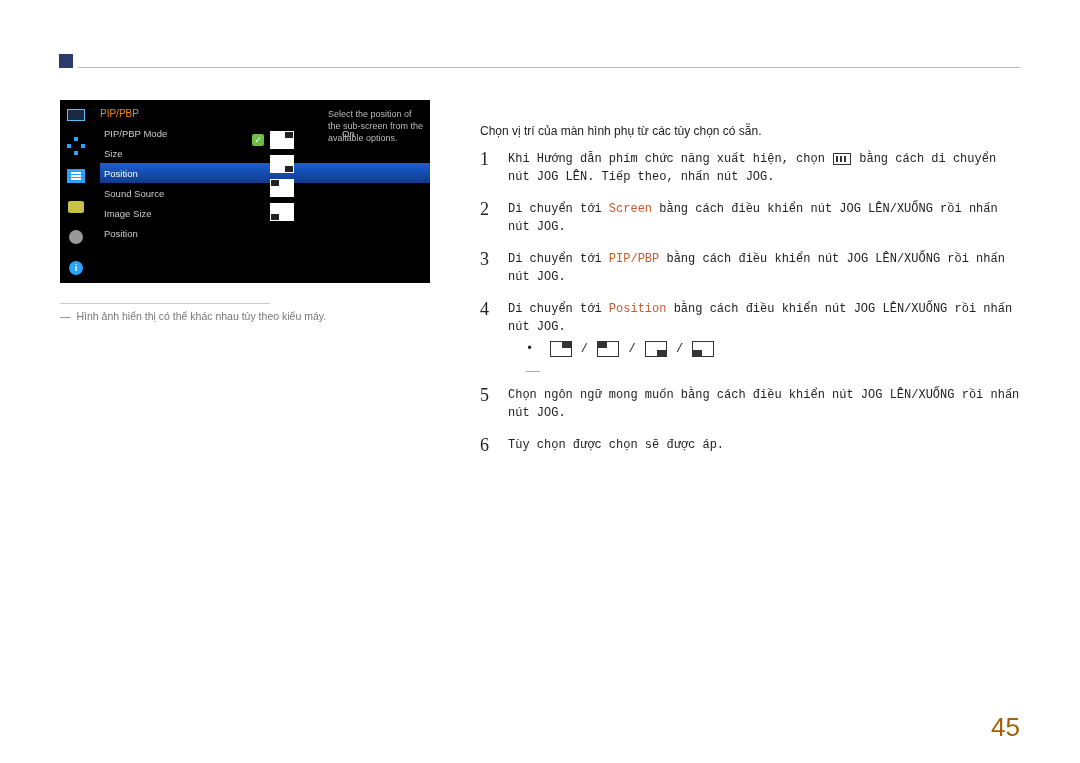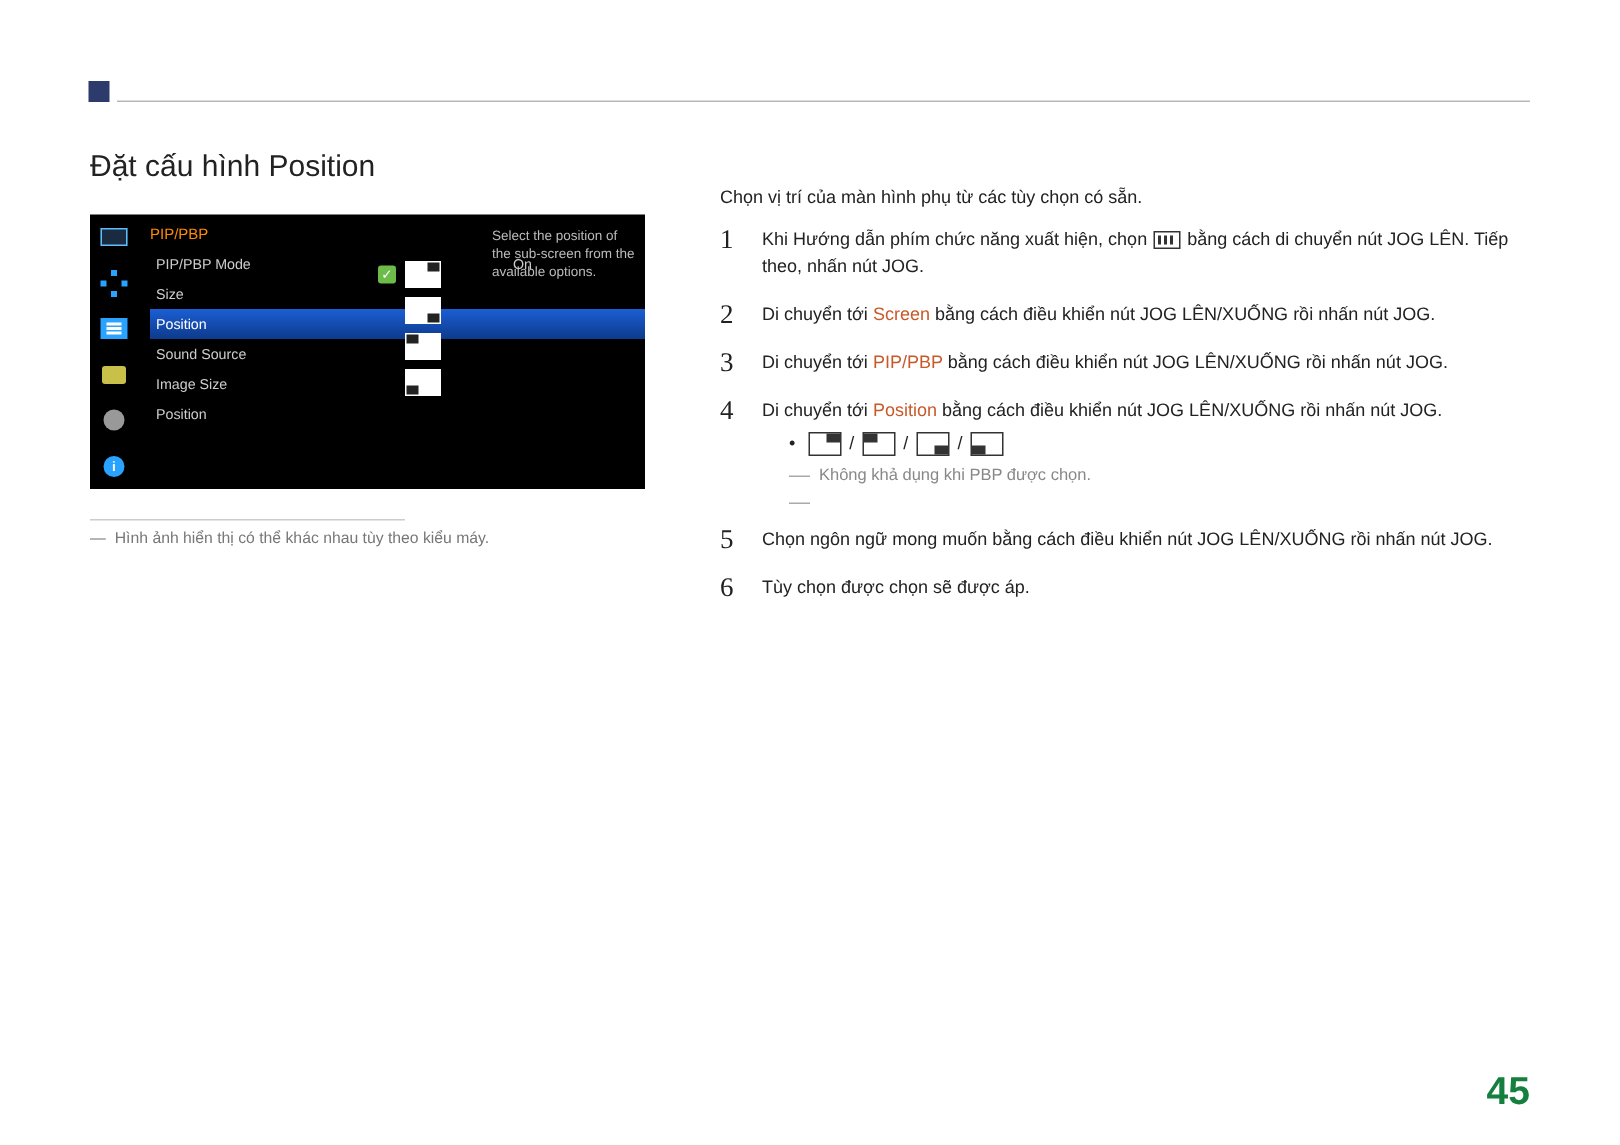--- a/index.html
+++ b/index.html
@@ -69,44 +69,43 @@
     position:absolute; top:8px; right:6px; width:96px;
     font-size:9px; line-height:12px; color:#bbb;
   }
   .caption-rule { margin-top:20px; border-top:1px solid #ccc; width:210px; }
   .caption { font-size:10.5px; color:#777; margin-top:6px; display:flex; }
   .caption .dash { margin-right:6px; }
   
   .intro { font-size:12px; color:#222; margin-bottom:12px;margin-top:24px; }
   .step { display:flex; margin-bottom:14px; }
   .step-num { width:28px; font-size:18px; font-weight:300; font-family:"Times New Roman",serif; line-height:18px; }
-  .step-body { flex:1; font-size:12px; line-height:18px; }
+  .step-body { flex:1; font-size:12px; line-height:18px;font-family:Liberation Mono, monospace; }
   .orange { color:#c85a2a; }
   .inline-icon { display:inline-block; width:18px; height:12px; border:1px solid #333; vertical-align:middle; background:#fff; position:relative; margin:0 1px;}
   .inline-icon.bars::before{content:"";position:absolute;left:2px;right:2px;top:2px;bottom:2px;background:repeating-linear-gradient(90deg,#333 0 2px,transparent 2px 4px);}
   .pos-icon{display:inline-block;width:22px;height:16px;border:1px solid #333;position:relative;vertical-align:middle;margin:0 2px;}
   .pos-icon .d{position:absolute;width:9px;height:6px;background:#333;}
   .pos-icon.tr .d{top:0;right:0}
   .pos-icon.tl .d{top:0;left:0}
   .pos-icon.br .d{bottom:0;right:0}
   .pos-icon.bl .d{bottom:0;left:0}
   .bullet-row{margin:4px 0 4px 18px;font-size:12px;}
   .sub-note{display:flex;margin-left:18px;font-size:11px;color:#888;line-height:18px;}
   .sub-note .bar{width:14px;border-top:1px solid #aaa;margin-top:9px;margin-right:6px;}
-  .page-num { position:absolute; bottom:20px; right:60px; font-size:26px; color:#15803d; font-weight:700; }
+  .page-num { position:absolute; bottom:20px; right:60px; font-size:26px; color:#a16207; font-weight:400; }
 </style>
 </head>
 <body>
 
 <div class="top-marker"></div>
 <div class="top-rule"></div>
 
 <div class="content">
   <div class="left-col">
-    <h1 class="page-title">Đặt cấu hình Position</h1>
 
     <div class="osd">
       <div class="osd-icons">
         <div class="osd-icon">
             <div class="ic-rect"></div>
           </div>
         <div class="osd-icon">
             <div class="ic-arrows">
               <span class="a1"></span>
               <span class="a2"></span>
@@ -228,24 +227,20 @@
           <span class="pos-icon tr"><span class="d"></span></span>
           <span> / </span>
           <span class="pos-icon tl"><span class="d"></span></span>
           <span> / </span>
           <span class="pos-icon br"><span class="d"></span></span>
           <span> / </span>
           <span class="pos-icon bl"><span class="d"></span></span>
         </div>
         <div class="sub-note">
           <span class="bar"></span>
-          <span>Không khả dụng khi PBP được chọn.</span>
-        </div>
-        <div class="sub-note">
-          <span class="bar"></span>
         </div>
       </div>
     </div>
 
     <div class="step">
       <div class="step-num">5</div>
       <div class="step-body">Chọn ngôn ngữ mong muốn bằng cách điều khiển nút JOG LÊN/XUỐNG rồi nhấn nút JOG.</div>
     </div>
 
     <div class="step">

